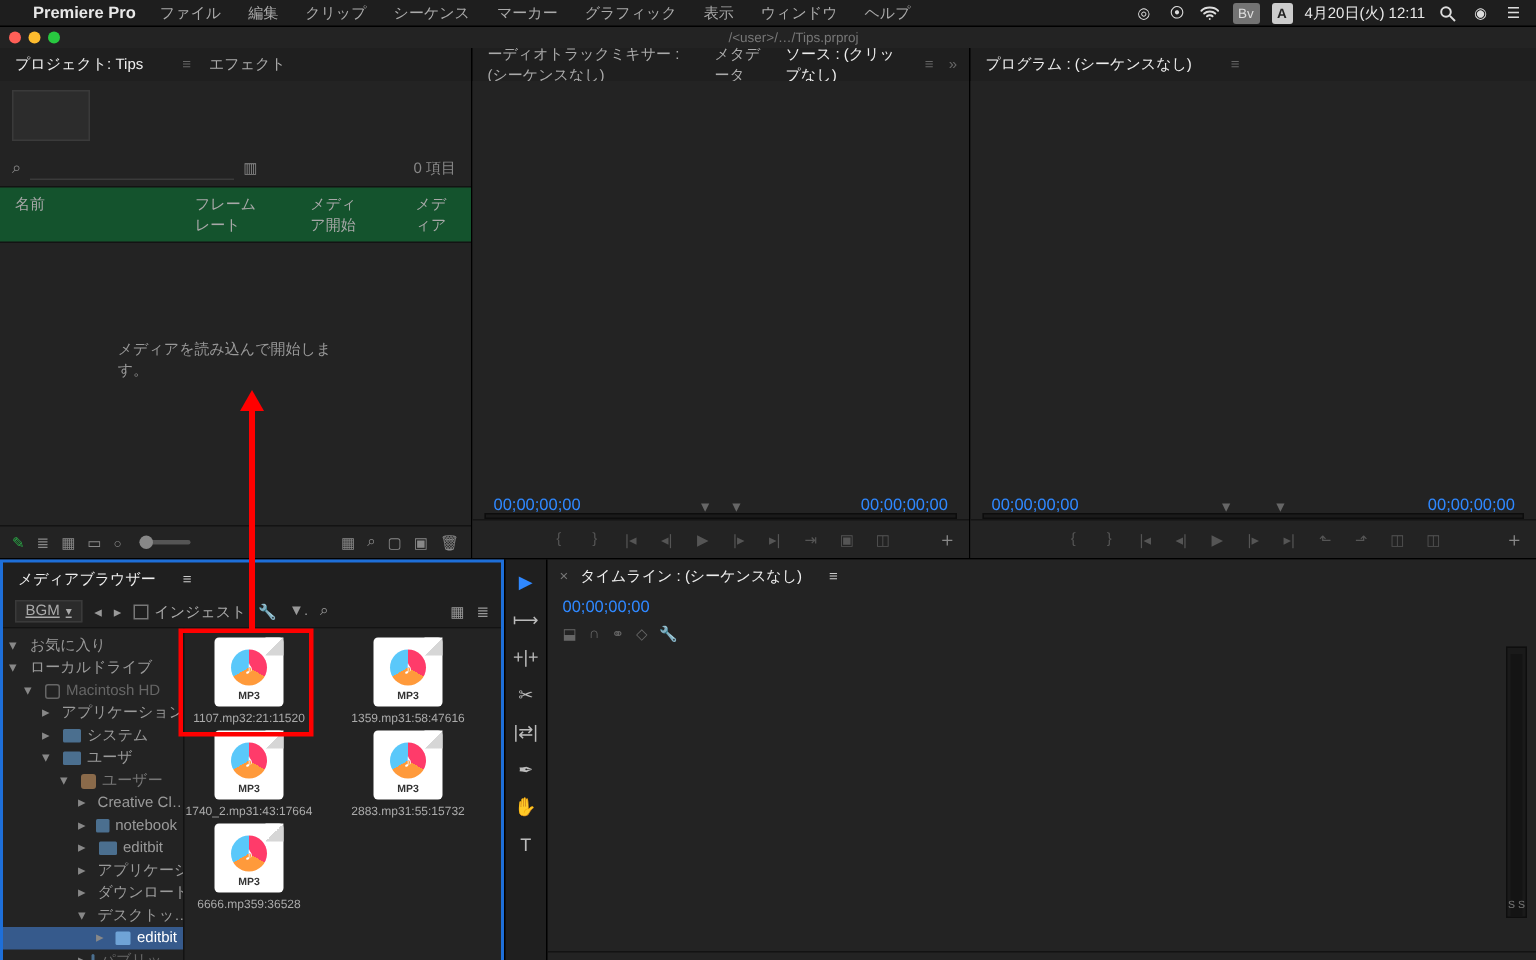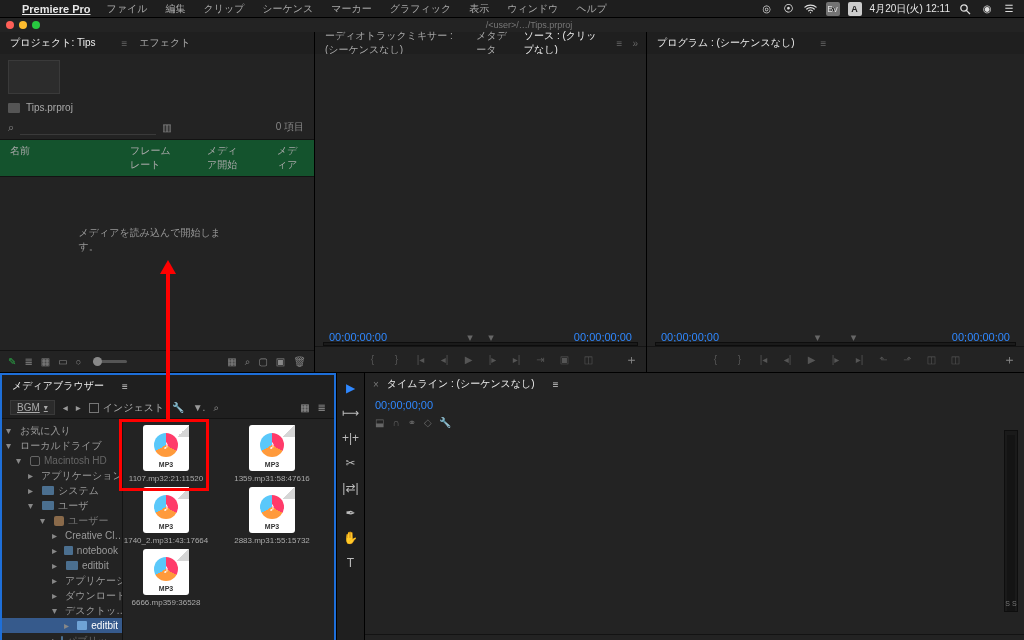--- a/index.html
+++ b/index.html
@@ -1,21 +1,21 @@
 <!DOCTYPE html>
 <html><head>
 <meta charset="utf-8">
 <style>
   * { margin: 0; padding: 0; box-sizing: border-box; font-family: -apple-system, "Helvetica Neue", sans-serif; }
   body { background: #1a1a1a; color: #ccc; width: 1024px; height: 640px; overflow: hidden; font-size: 10px; }
 
   
   .menubar { height: 18px; background: #1e1e1e; display: flex; align-items: center; padding: 0 8px; color: #e8e8e8; font-size: 11px; font-weight: 500; gap: 14px; border-bottom: 1px solid #000; }
   .menubar .apple { font-size: 12px; }
-  .menubar .app-name { font-weight: 700; text-decoration: underline; }
+  .menubar .app-name { font-weight: 700; }
   .menubar .spacer { flex: 1; }
   .menubar .right { display: flex; gap: 8px; align-items: center; font-size: 10px; }
   .mb-ico { width: 14px; height: 14px; display:inline-flex; align-items:center; justify-content:center; color:#ddd; }
 
   
   .titlebar { height: 14px; background: #232323; display: flex; align-items: center; padding: 0 6px; }
   .traffic { display:flex; gap:5px; }
   .dot { width: 8px; height: 8px; border-radius: 50%; }
   .dot.red{background:#ff5f57}.dot.yellow{background:#febc2e}.dot.green{background:#28c840}
   .title-path { flex:1; text-align:center; color:#777; font-size:9px; overflow:hidden; text-overflow:ellipsis; white-space:nowrap; padding:0 40px; }
@@ -125,21 +125,21 @@
   <span class="tab">ヘルプ</span>
   <span class="spacer"></span>
   <div class="right">
     <span class="mb-ico">◎</span>
     <span class="mb-ico">⦿</span>
     <span class="mb-ico">
       <svg width="13" height="10" viewBox="0 0 14 10">
           <path d="M1 3 C4 0 10 0 13 3 M3 5 C5 3 9 3 11 5 M5 7 C6 6 8 6 9 7 M7 9 L7 9" stroke="#ddd" stroke-width="1.4" fill="none" stroke-linecap="round"></path>
         </svg>
     </span>
-    <span class="mb-ico" style="font-size:9px;border:5px solid #737373;padding:0 2px;border-radius:2px;text-align:center;">Bv</span>
+    <span class="mb-ico" style="font-size:9px;border:7px solid #737373;padding:0 2px;border-radius:2px;text-align:center;">Bv</span>
     <span class="mb-ico" style="background:#ccc;color:#222;font-size:9px;font-weight:700;padding:0 2px;border-radius:2px;">A</span>
     <span>4月20日(火) 12:11</span>
     <span class="mb-ico">
       <svg width="12" height="12" viewBox="0 0 12 12">
           <circle cx="5" cy="5" r="3.2" stroke="#ddd" stroke-width="1.3" fill="none"></circle>
           <line x1="7.6" y1="7.6" x2="11" y2="11" stroke="#ddd" stroke-width="1.3"></line>
         </svg>
     </span>
     <span class="mb-ico">◉</span>
     <span class="mb-ico">☰</span>
@@ -158,24 +158,20 @@
 <div class="workspace">
 
   <div class="panel" style="position:relative;">
     <div class="panel-tabs">
       <span class="tab active">プロジェクト: Tips</span>
       <span class="burger">≡</span>
       <span class="tab">エフェクト</span>
     </div>
     <div class="panel-body">
       <div class="proj-thumb"></div>
-      <div class="proj-name-row">
-        <span class="bin-icon"></span>
-        <span>Tips.prproj</span>
-      </div>
       <div class="search-row">
         <span class="search-icon">⌕</span>
         <input class="search-input" style="">
         <span class="ico" style="color:#888;">▥</span>
         <span class="spacer" style="flex:1"></span>
         <span class="item-count">0 項目</span>
       </div>
       <div class="proj-headers">
         <span>名前</span>
         <span>フレームレート</span>

